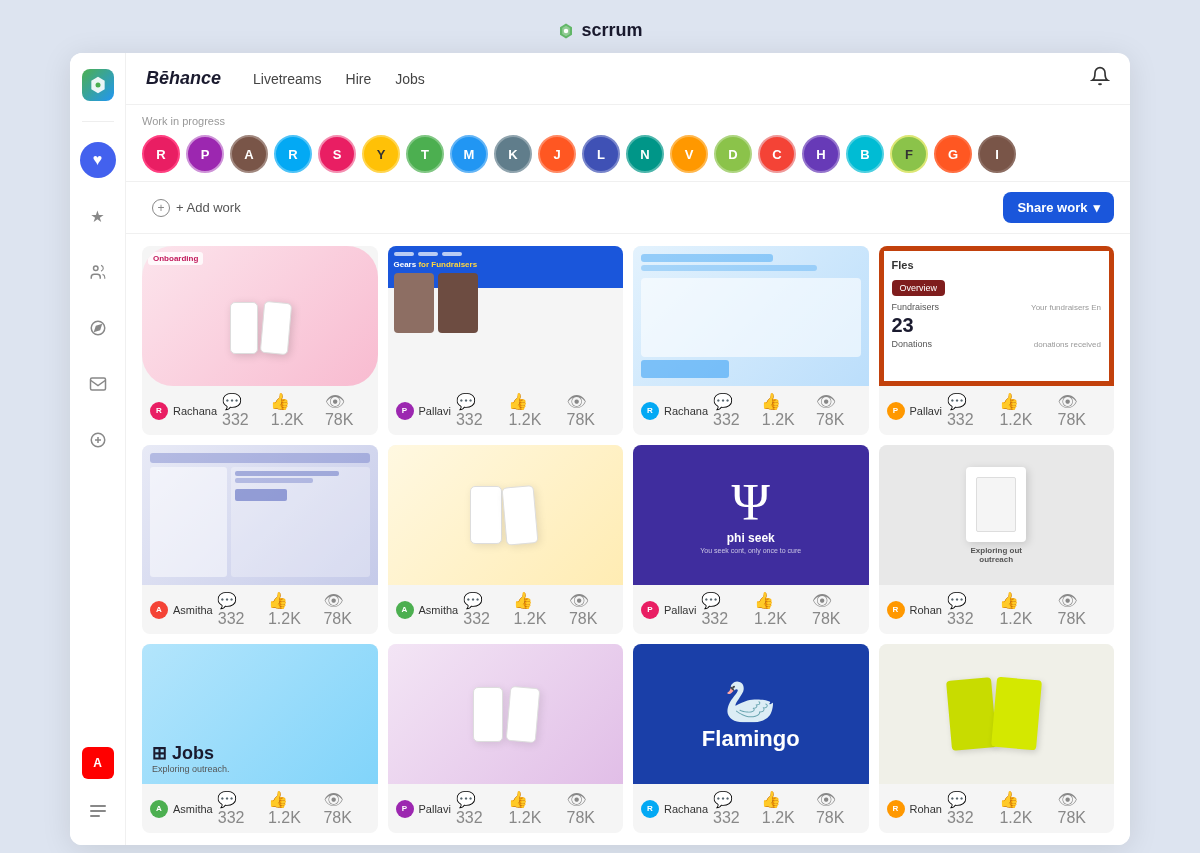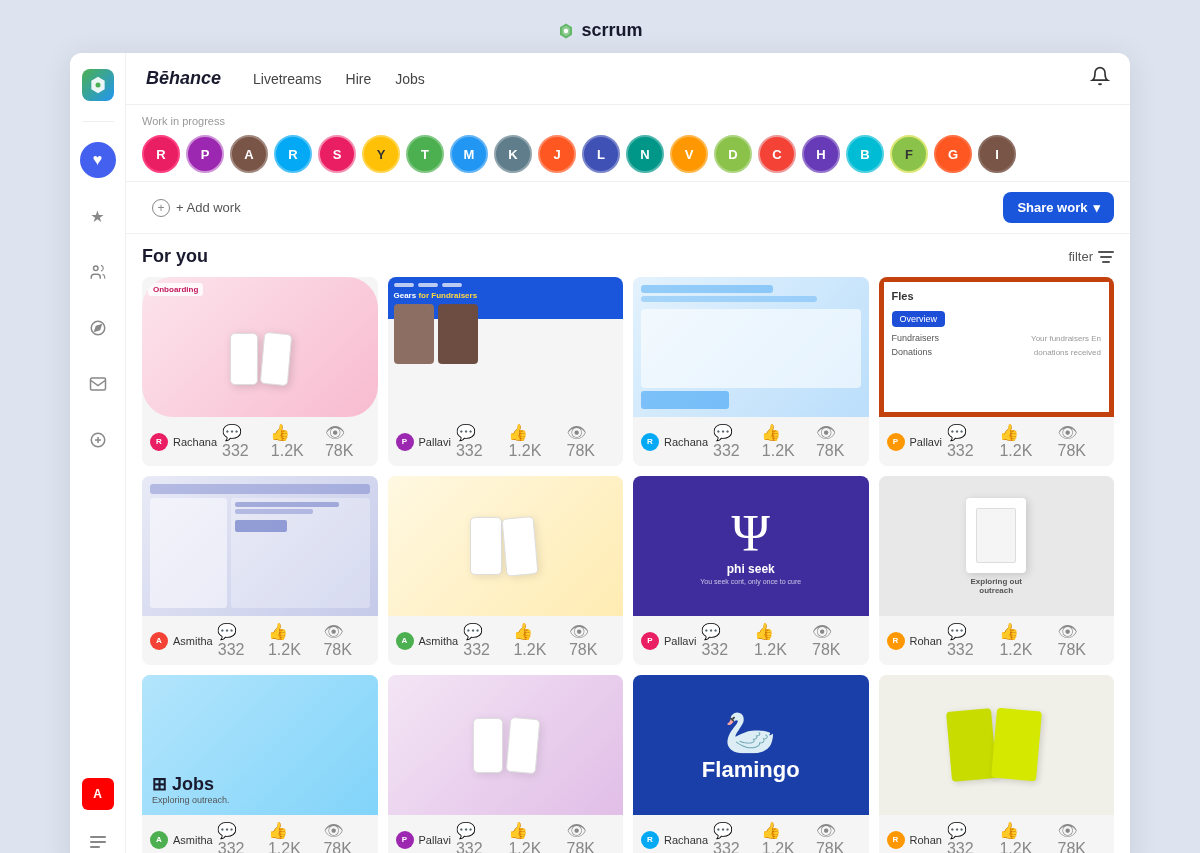--- a/index.html
+++ b/index.html
@@ -371,21 +371,21 @@
       height: 100%;
       background: white;
     }
     .fles-title {
       font-size: 11px;
       font-weight: 700;
       color: #333;
       margin-bottom: 6px;
     }
     .fles-overview-btn {
-      background: #1d4ed8;
+      background: #7f1d1d;
       color: white;
       border: none;
       border-radius: 4px;
       padding: 3px 8px;
       font-size: 9px;
       cursor: pointer;
       margin-bottom: 4px;
     }
     .fles-row {
       display: flex;
@@ -557,31 +557,20 @@
         <div class="add-work-circle">+</div>
         <span>+ Add work</span>
       </button>
       <button class="share-work-btn">
         <span>Share work</span>
         <span>▾</span>
       </button>
     </div>
 
     <div class="feed">
-      <div class="feed-header">
-        <span class="feed-title">For you</span>
-        <button class="filter-btn">
-          <span>filter</span>
-          <svg width="16" height="12" viewBox="0 0 16 12" fill="none">
-            <rect y="0" width="16" height="2" rx="1" fill="#555"></rect>
-            <rect x="2" y="5" width="12" height="2" rx="1" fill="#555"></rect>
-            <rect x="4" y="10" width="8" height="2" rx="1" fill="#555"></rect>
-          </svg>
-        </button>
-      </div>
 
       <div class="grid">
 
         <div class="card">
           <div class="card-thumb thumb-onboarding">
             <div style="display:flex;align-items:center;justify-content:center;height:100%;gap:4px;flex-direction:column;">
               <div style="font-size:8px;color:#c2185b;font-weight:600;background:rgba(255,255,255,0.8);padding:2px 5px;border-radius:3px;align-self:flex-start;margin:6px 6px 0;">Onboarding</div>
               <div style="display:flex;gap:4px;justify-content:center;align-items:center;flex:1;">
                 <div style="width:28px;height:52px;background:white;border-radius:5px;border:1px solid #ddd;box-shadow:2px 2px 8px rgba(0,0,0,0.15);"></div>
                 <div style="width:28px;height:52px;background:white;border-radius:5px;border:1px solid #ddd;box-shadow:2px 2px 8px rgba(0,0,0,0.15);transform:rotate(5deg);"></div>
@@ -647,20 +636,21 @@
 
         <div class="card">
           <div class="card-thumb thumb-fles">
             <div class="fles-content">
               <div class="fles-title">Fles</div>
               <button class="fles-overview-btn">Overview</button>
               <div class="fles-row">
                 <span>Fundraisers</span>
                 <span style="font-size:8px;color:#999;">Your fundraisers En</span>
               </div>
+              <div class="fles-number">23</div>
               <div class="fles-row">
                 <span>Donations</span>
                 <span style="font-size:8px;color:#999;">donations received</span>
               </div>
             </div>
           </div>
           <div class="card-meta">
             <div class="meta-avatar" style="background:#ff9800;">P</div>
             <span class="meta-name">Pallavi</span>
             <div class="meta-stats">

